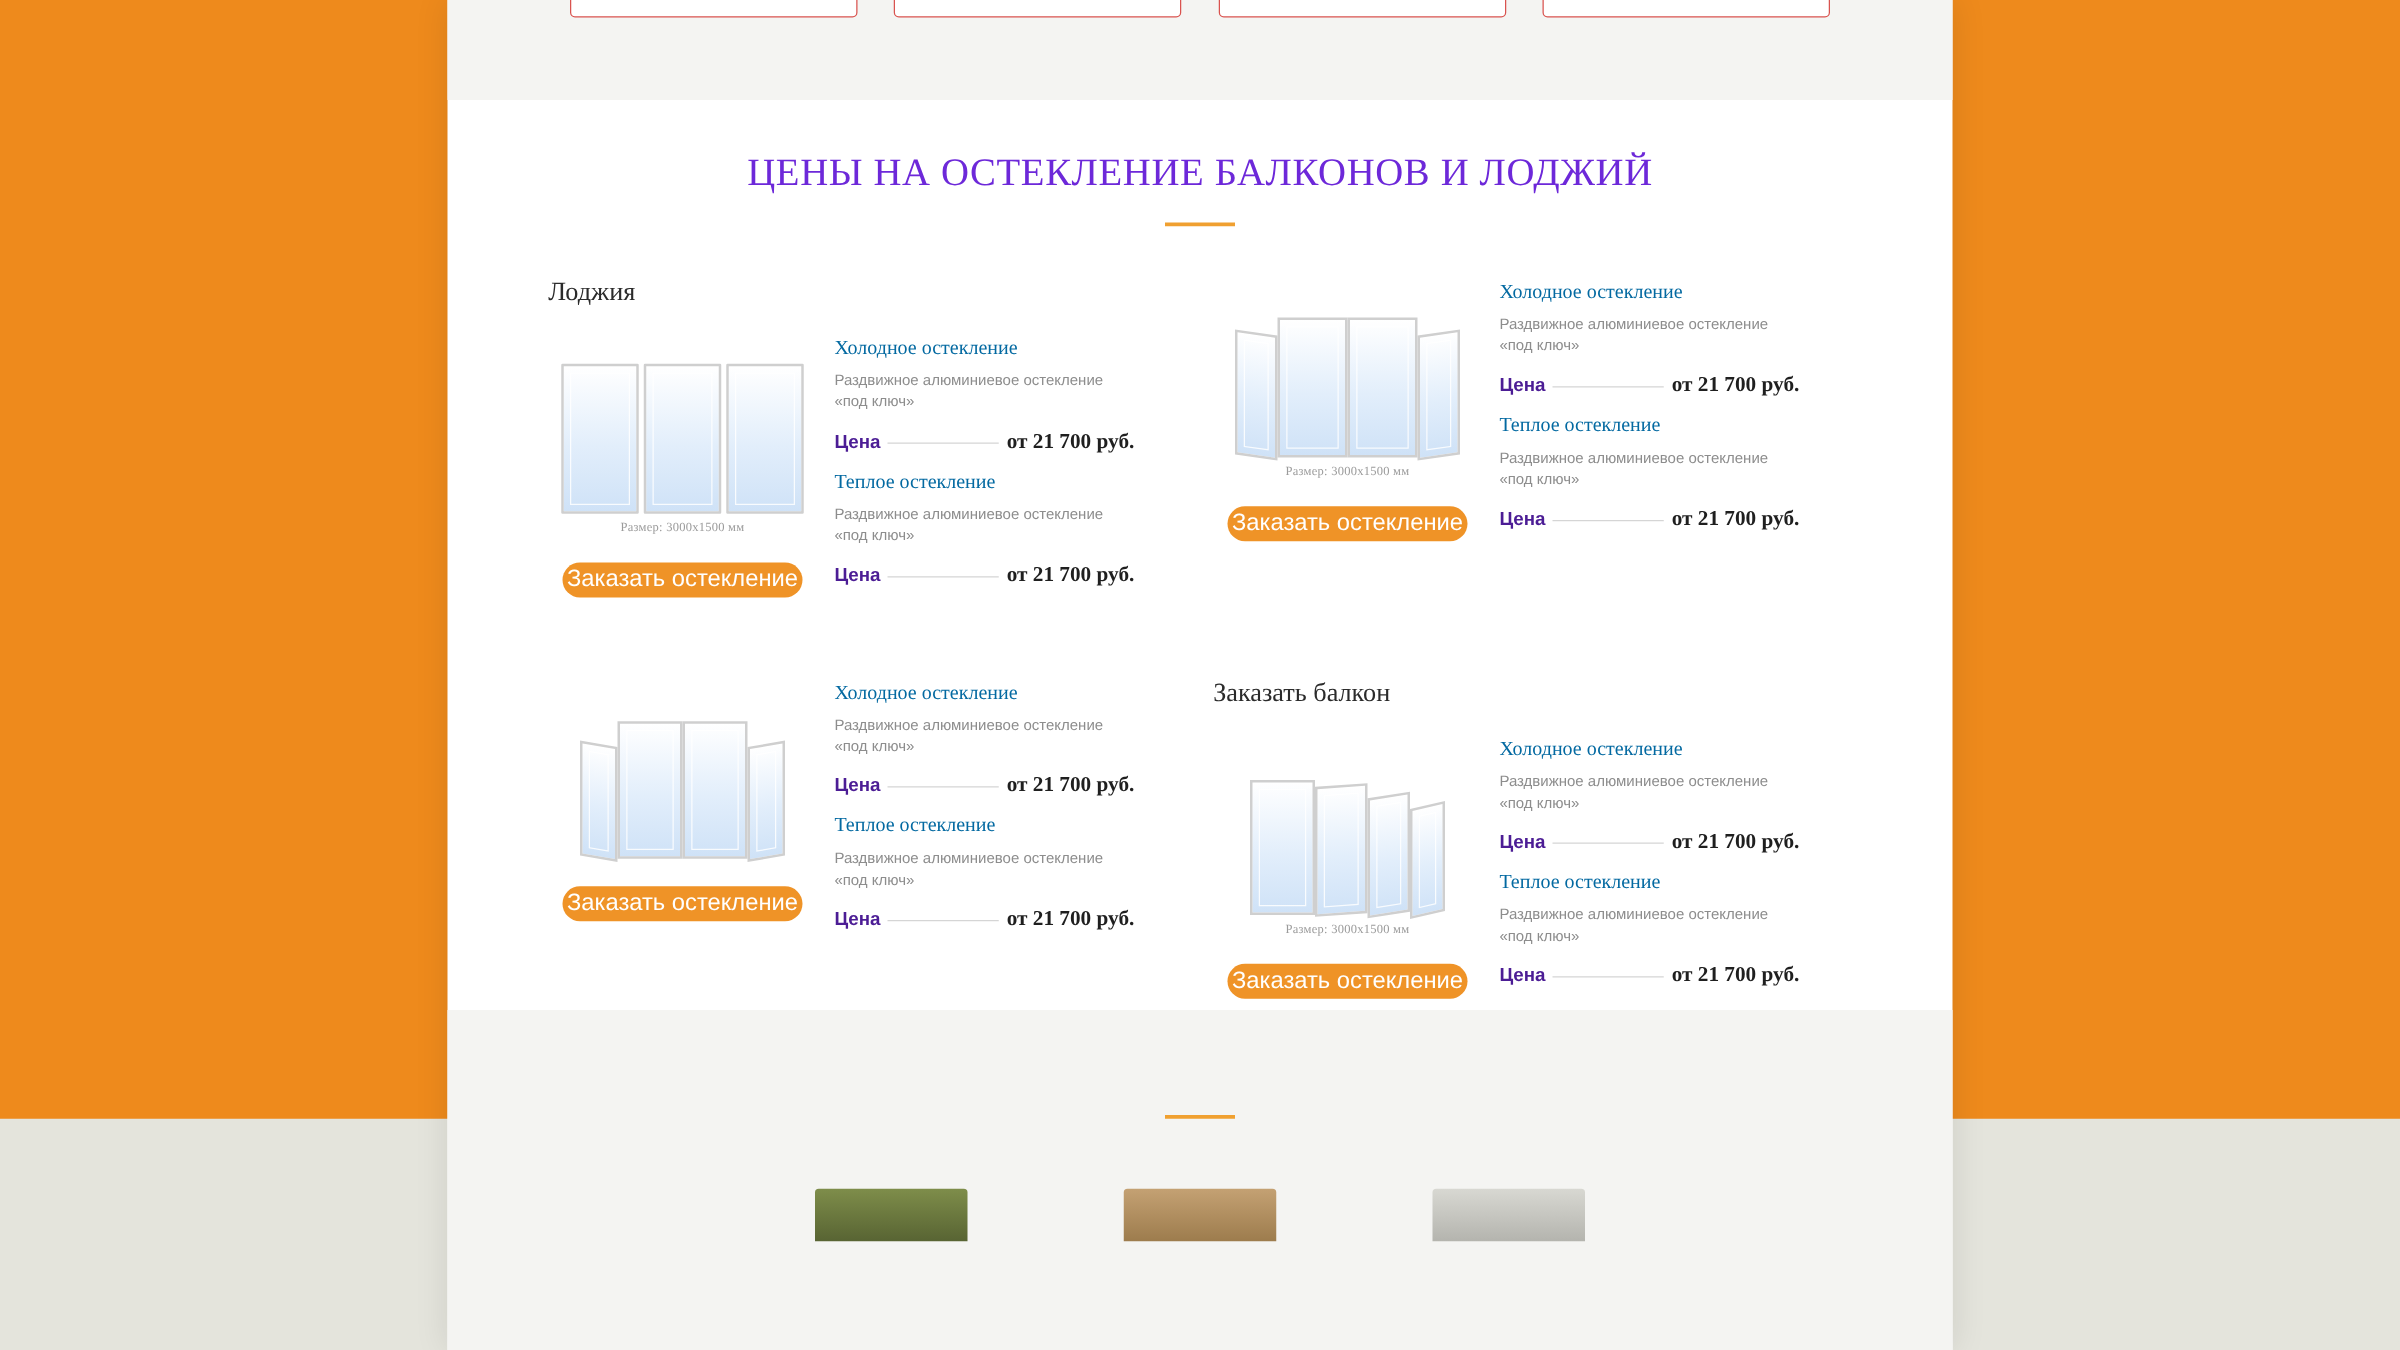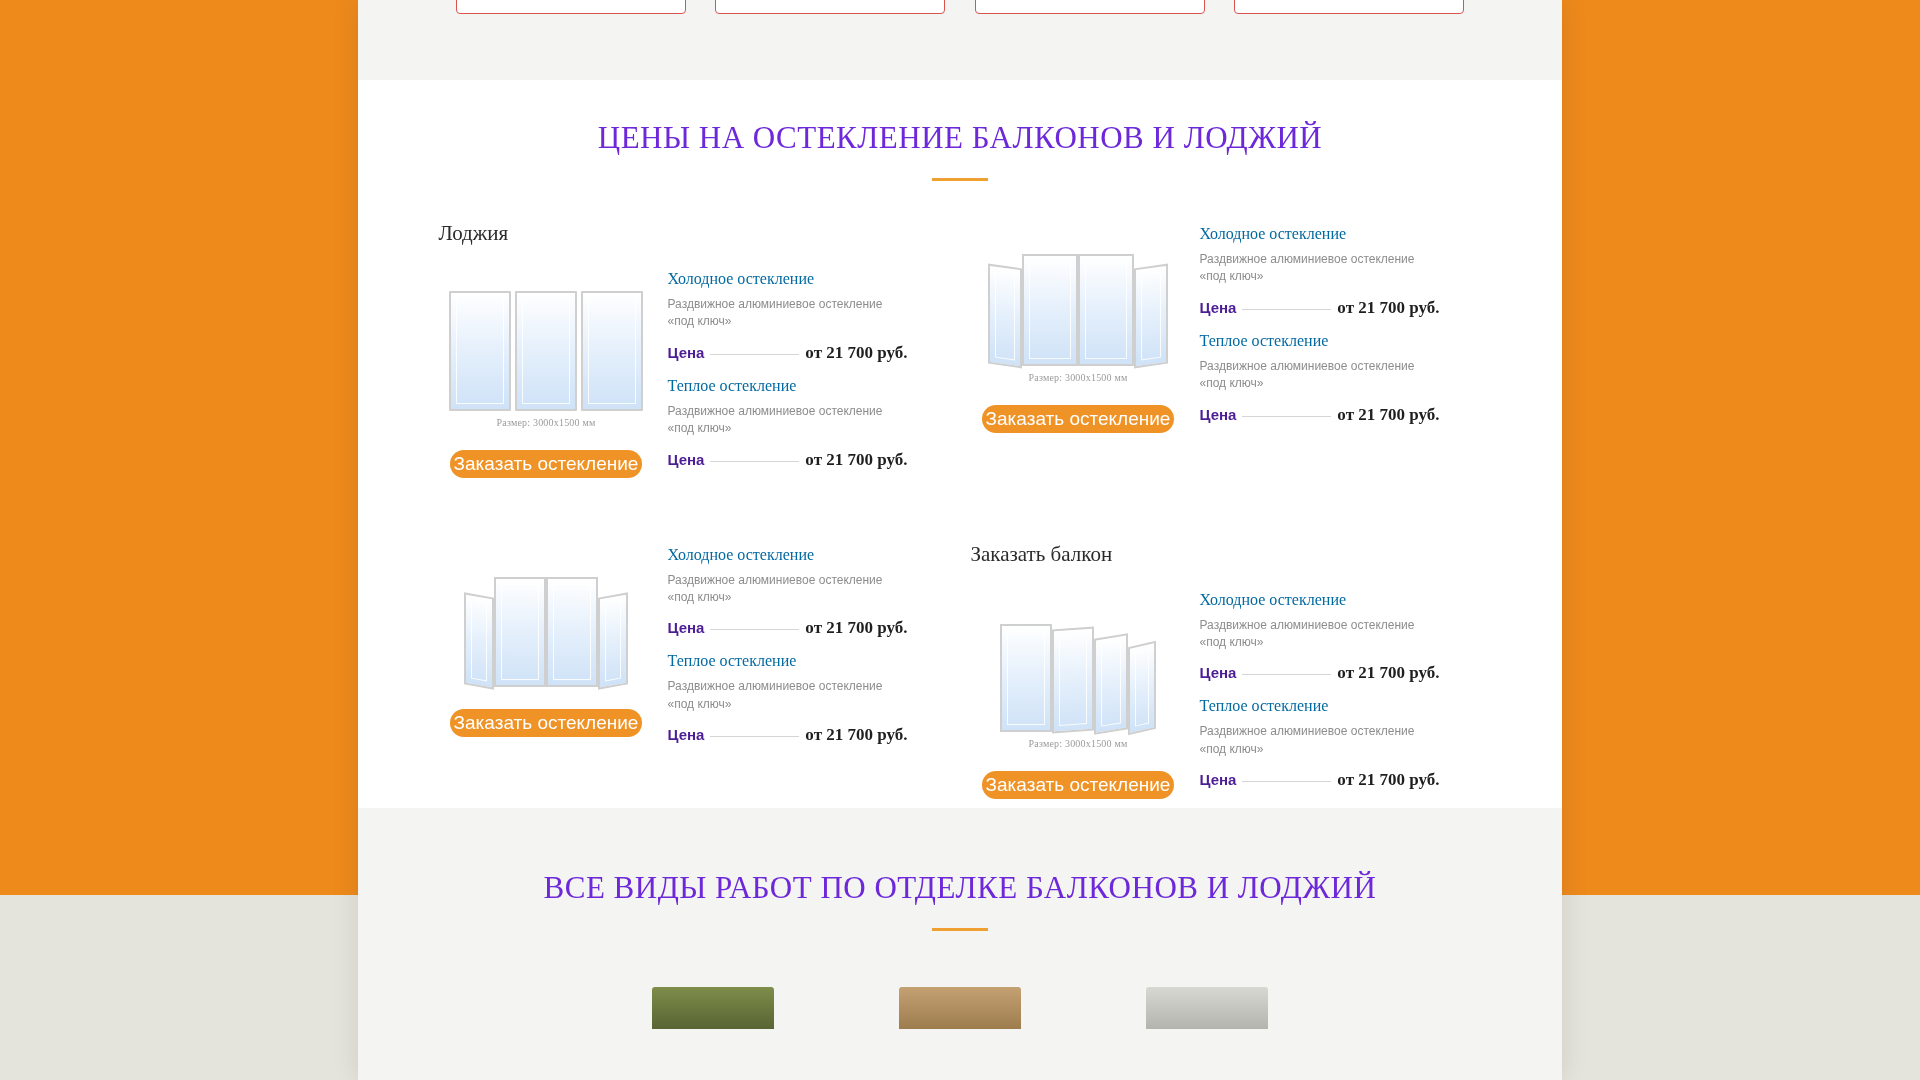--- a/index.html
+++ b/index.html
@@ -391,21 +391,20 @@
                 </div>
               </div>
             </div>
           </div>
         </div>
 
       </div>
     </section>
 
     <section class="works">
-      <h2 class="sec-title">ВСЕ ВИДЫ РАБОТ ПО ОТДЕЛКЕ БАЛКОНОВ И ЛОДЖИЙ</h2>
       <div class="sec-rule"></div>
       <div class="thumbs">
         <div class="thumb t1"></div>
         <div class="thumb t2"></div>
         <div class="thumb t3"></div>
       </div>
     </section>
 
   </div>
 </div>

